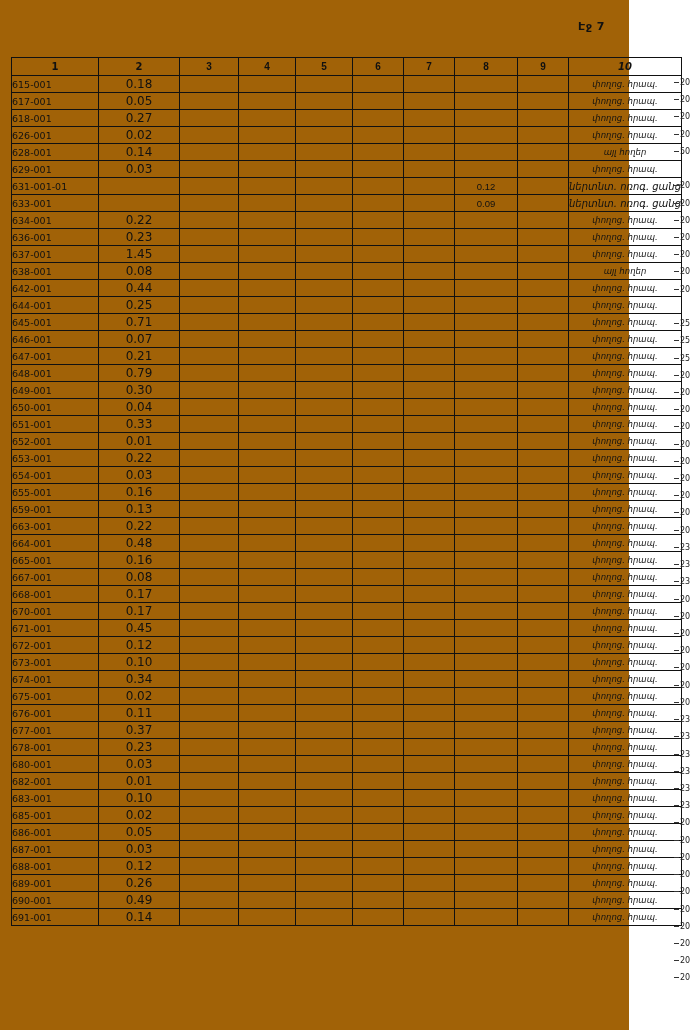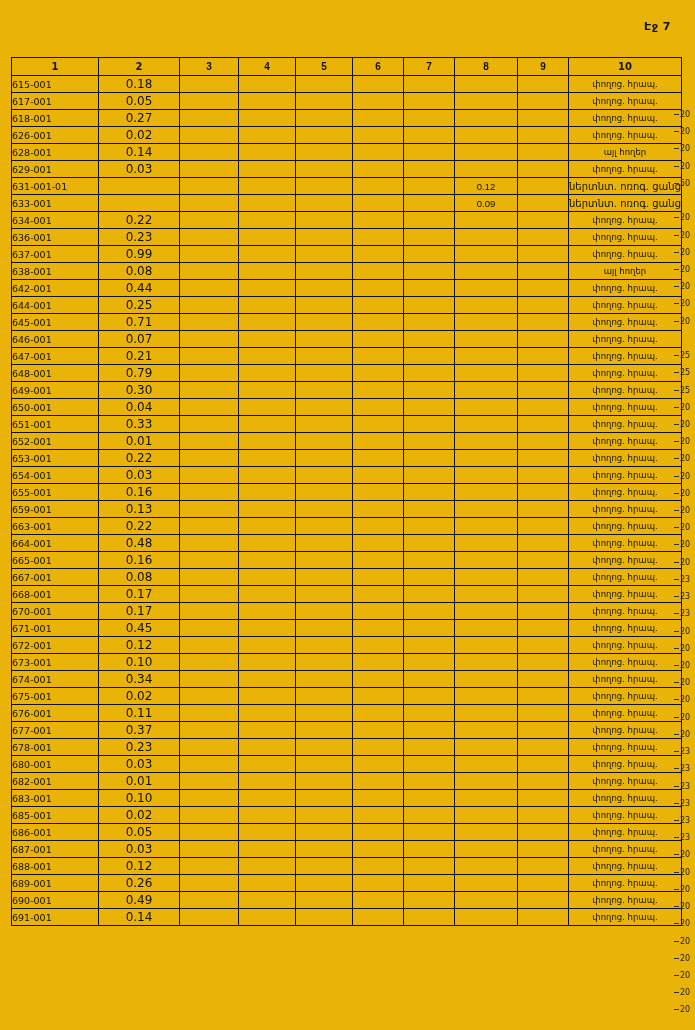--- a/index.html
+++ b/index.html
@@ -10,23 +10,23 @@
   body {
     width: 695px;
     height: 1030px;
     position: relative;
     font-family: "Liberation Sans", sans-serif;
     color: #111;
     overflow: hidden;
   }
   .page {
     position: relative;
-    width: 695px;
+    width: 629px;
     height: 1030px;
-    background: #eab308;
+    background: #a16207;
   }
   .page-header {
     position: absolute;
     top: 20px;
     right: 24px;
     font-size: 11px;
     font-weight: bold;
     letter-spacing: 0.5px;
     font-family: "DejaVu Sans", sans-serif;
   }
@@ -75,29 +75,29 @@
   .c-f { width: 50px; }
   .c-g { width: 62px; }
   .c-h { width: 50px; }
   .c-note {
     width: 112px;
     text-align: center;
     font-size: 8.5px;
     font-family: "DejaVu Sans", sans-serif;
     white-space: nowrap;
     overflow: hidden;
+    font-style: italic;
   }
   .c-g.val, .c-h.val { text-align: center; font-size: 9.5px; }
   .note-small { font-size: 10px; }
   .side-col {
     position: absolute;
     top: 74px;
     left: 671px;
     width: 24px;
-    margin-top: 32px;
   }
   .side-row {
     height: 17.22px;
     font-size: 8px;
     color: #222;
     font-family: "DejaVu Sans", sans-serif;
     line-height: 17.22px;
     padding-left: 3px;
     white-space: nowrap;
   }
@@ -248,21 +248,21 @@
             <td class="c-c"></td>
             <td class="c-d"></td>
             <td class="c-e"></td>
             <td class="c-f"></td>
             <td class="c-g val"></td>
             <td class="c-h val"></td>
             <td class="c-note">փողոց. հրապ.</td>
           </tr>
           <tr>
             <td class="c-code">637-001</td>
-            <td class="c-num">0.99</td>
+            <td class="c-num">1.45</td>
             <td class="c-b"></td>
             <td class="c-c"></td>
             <td class="c-d"></td>
             <td class="c-e"></td>
             <td class="c-f"></td>
             <td class="c-g val"></td>
             <td class="c-h val"></td>
             <td class="c-note">փողոց. հրապ.</td>
           </tr>
           <tr>

